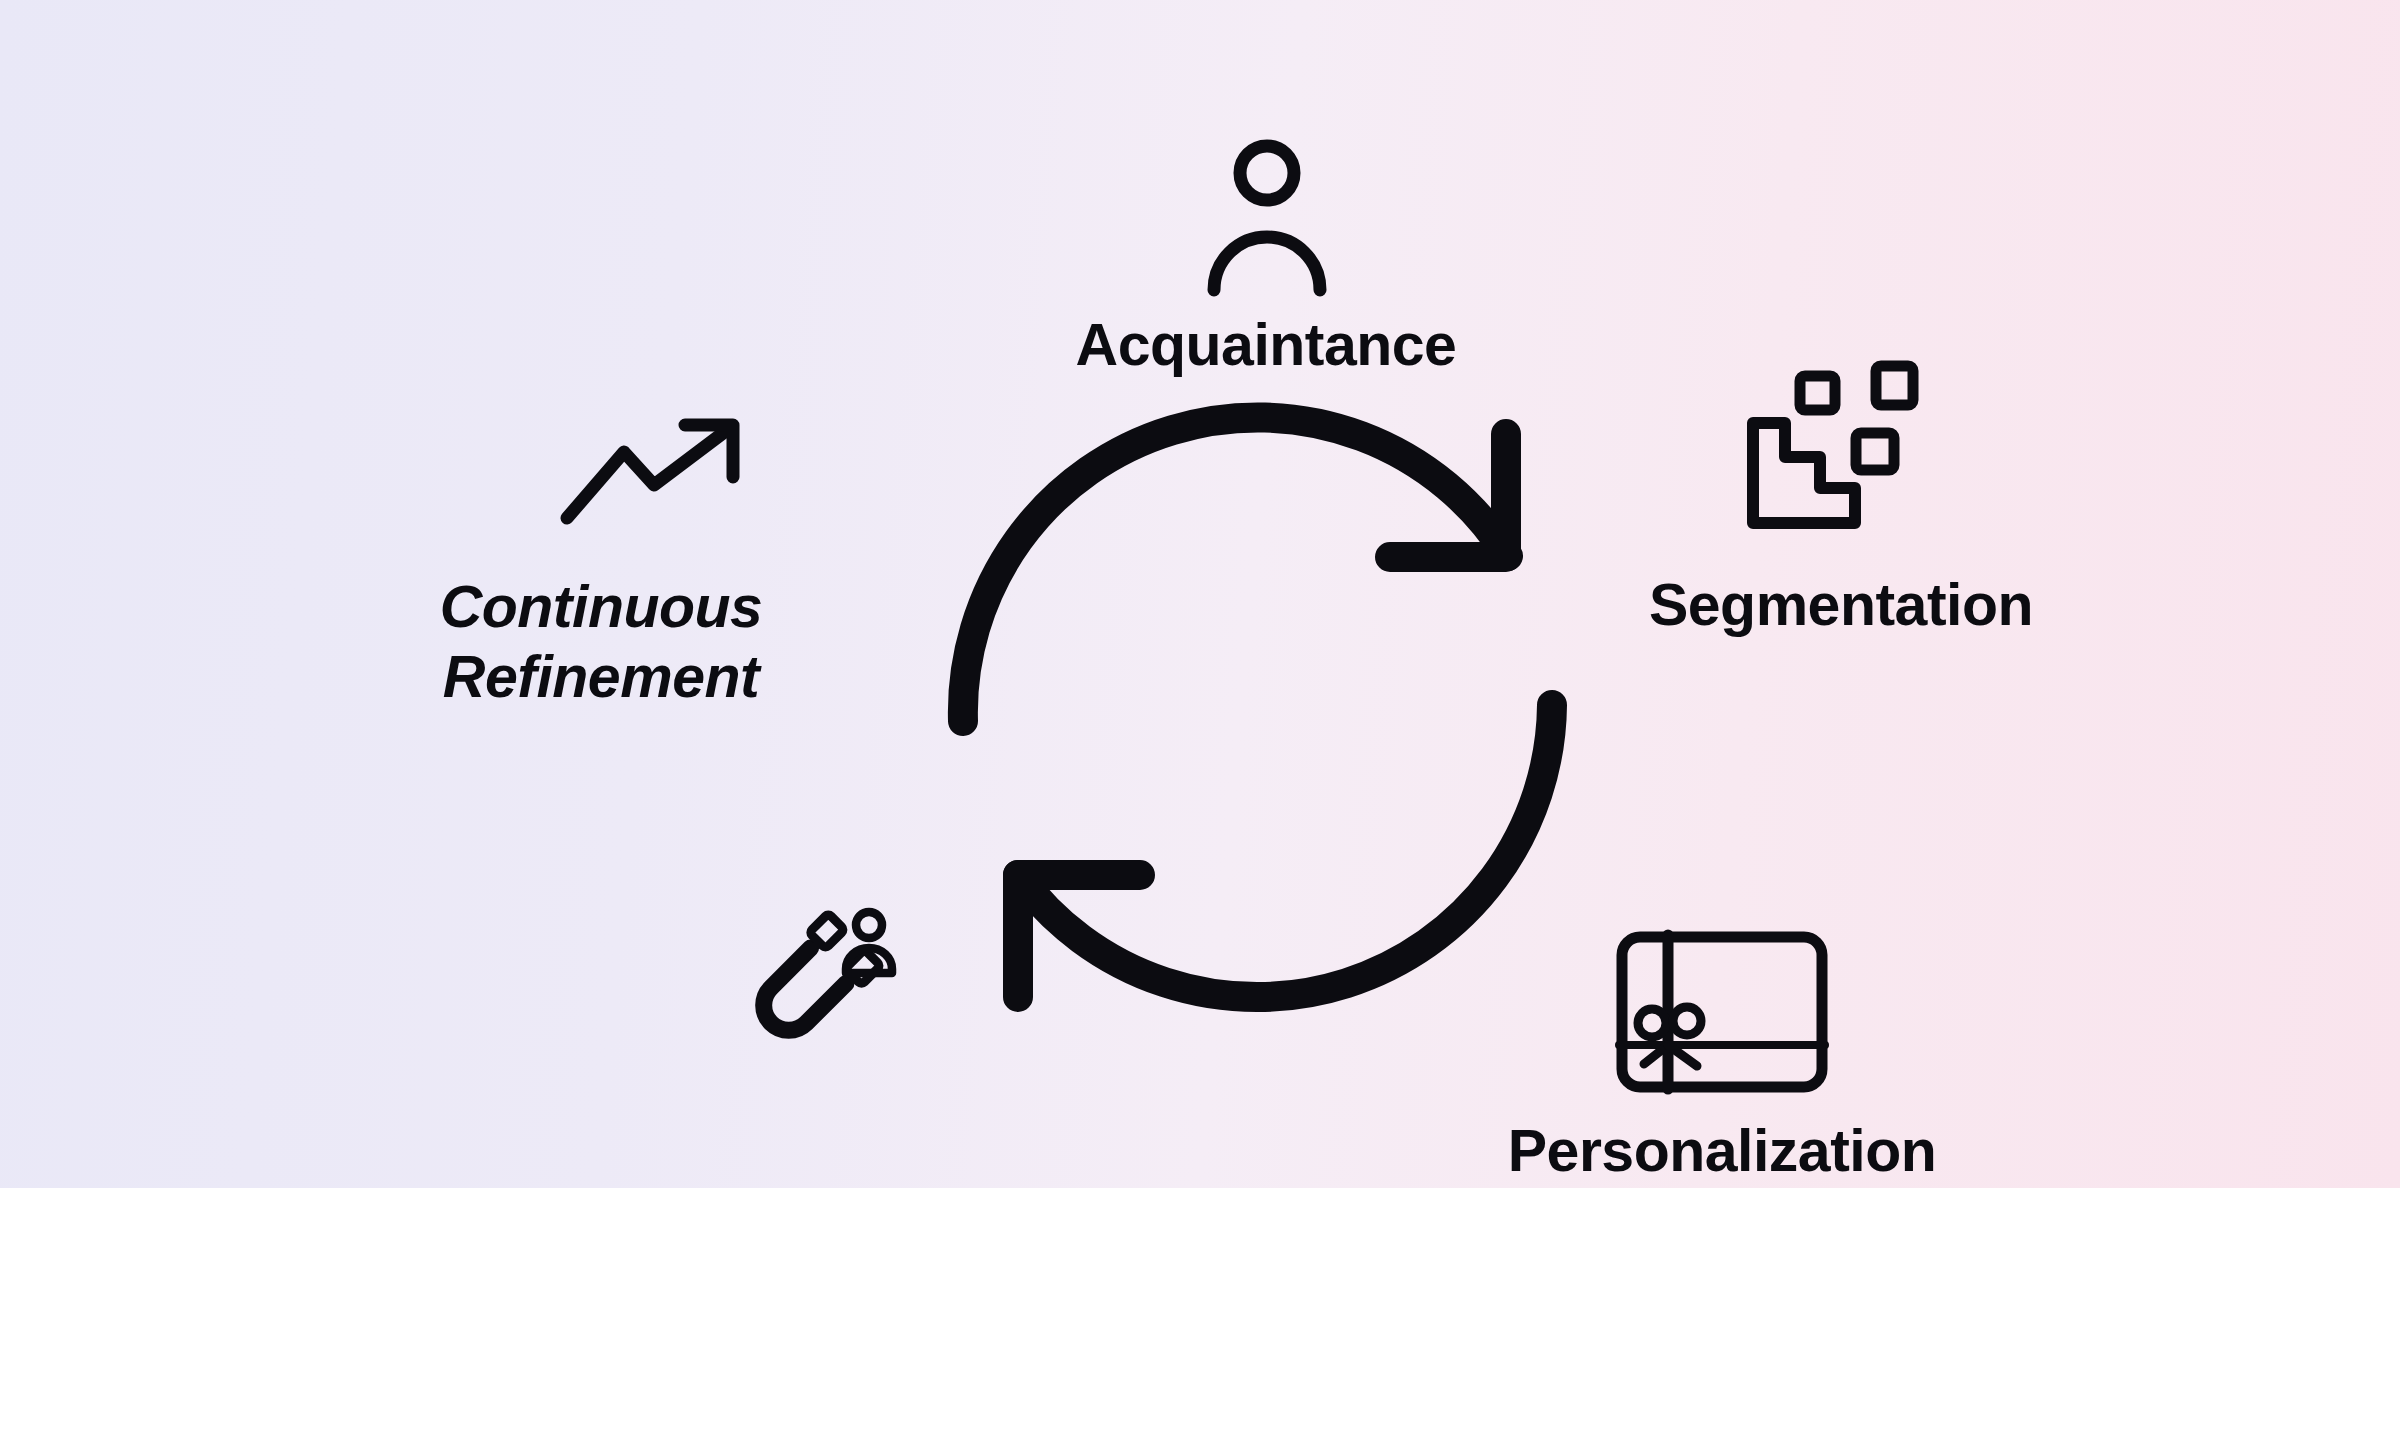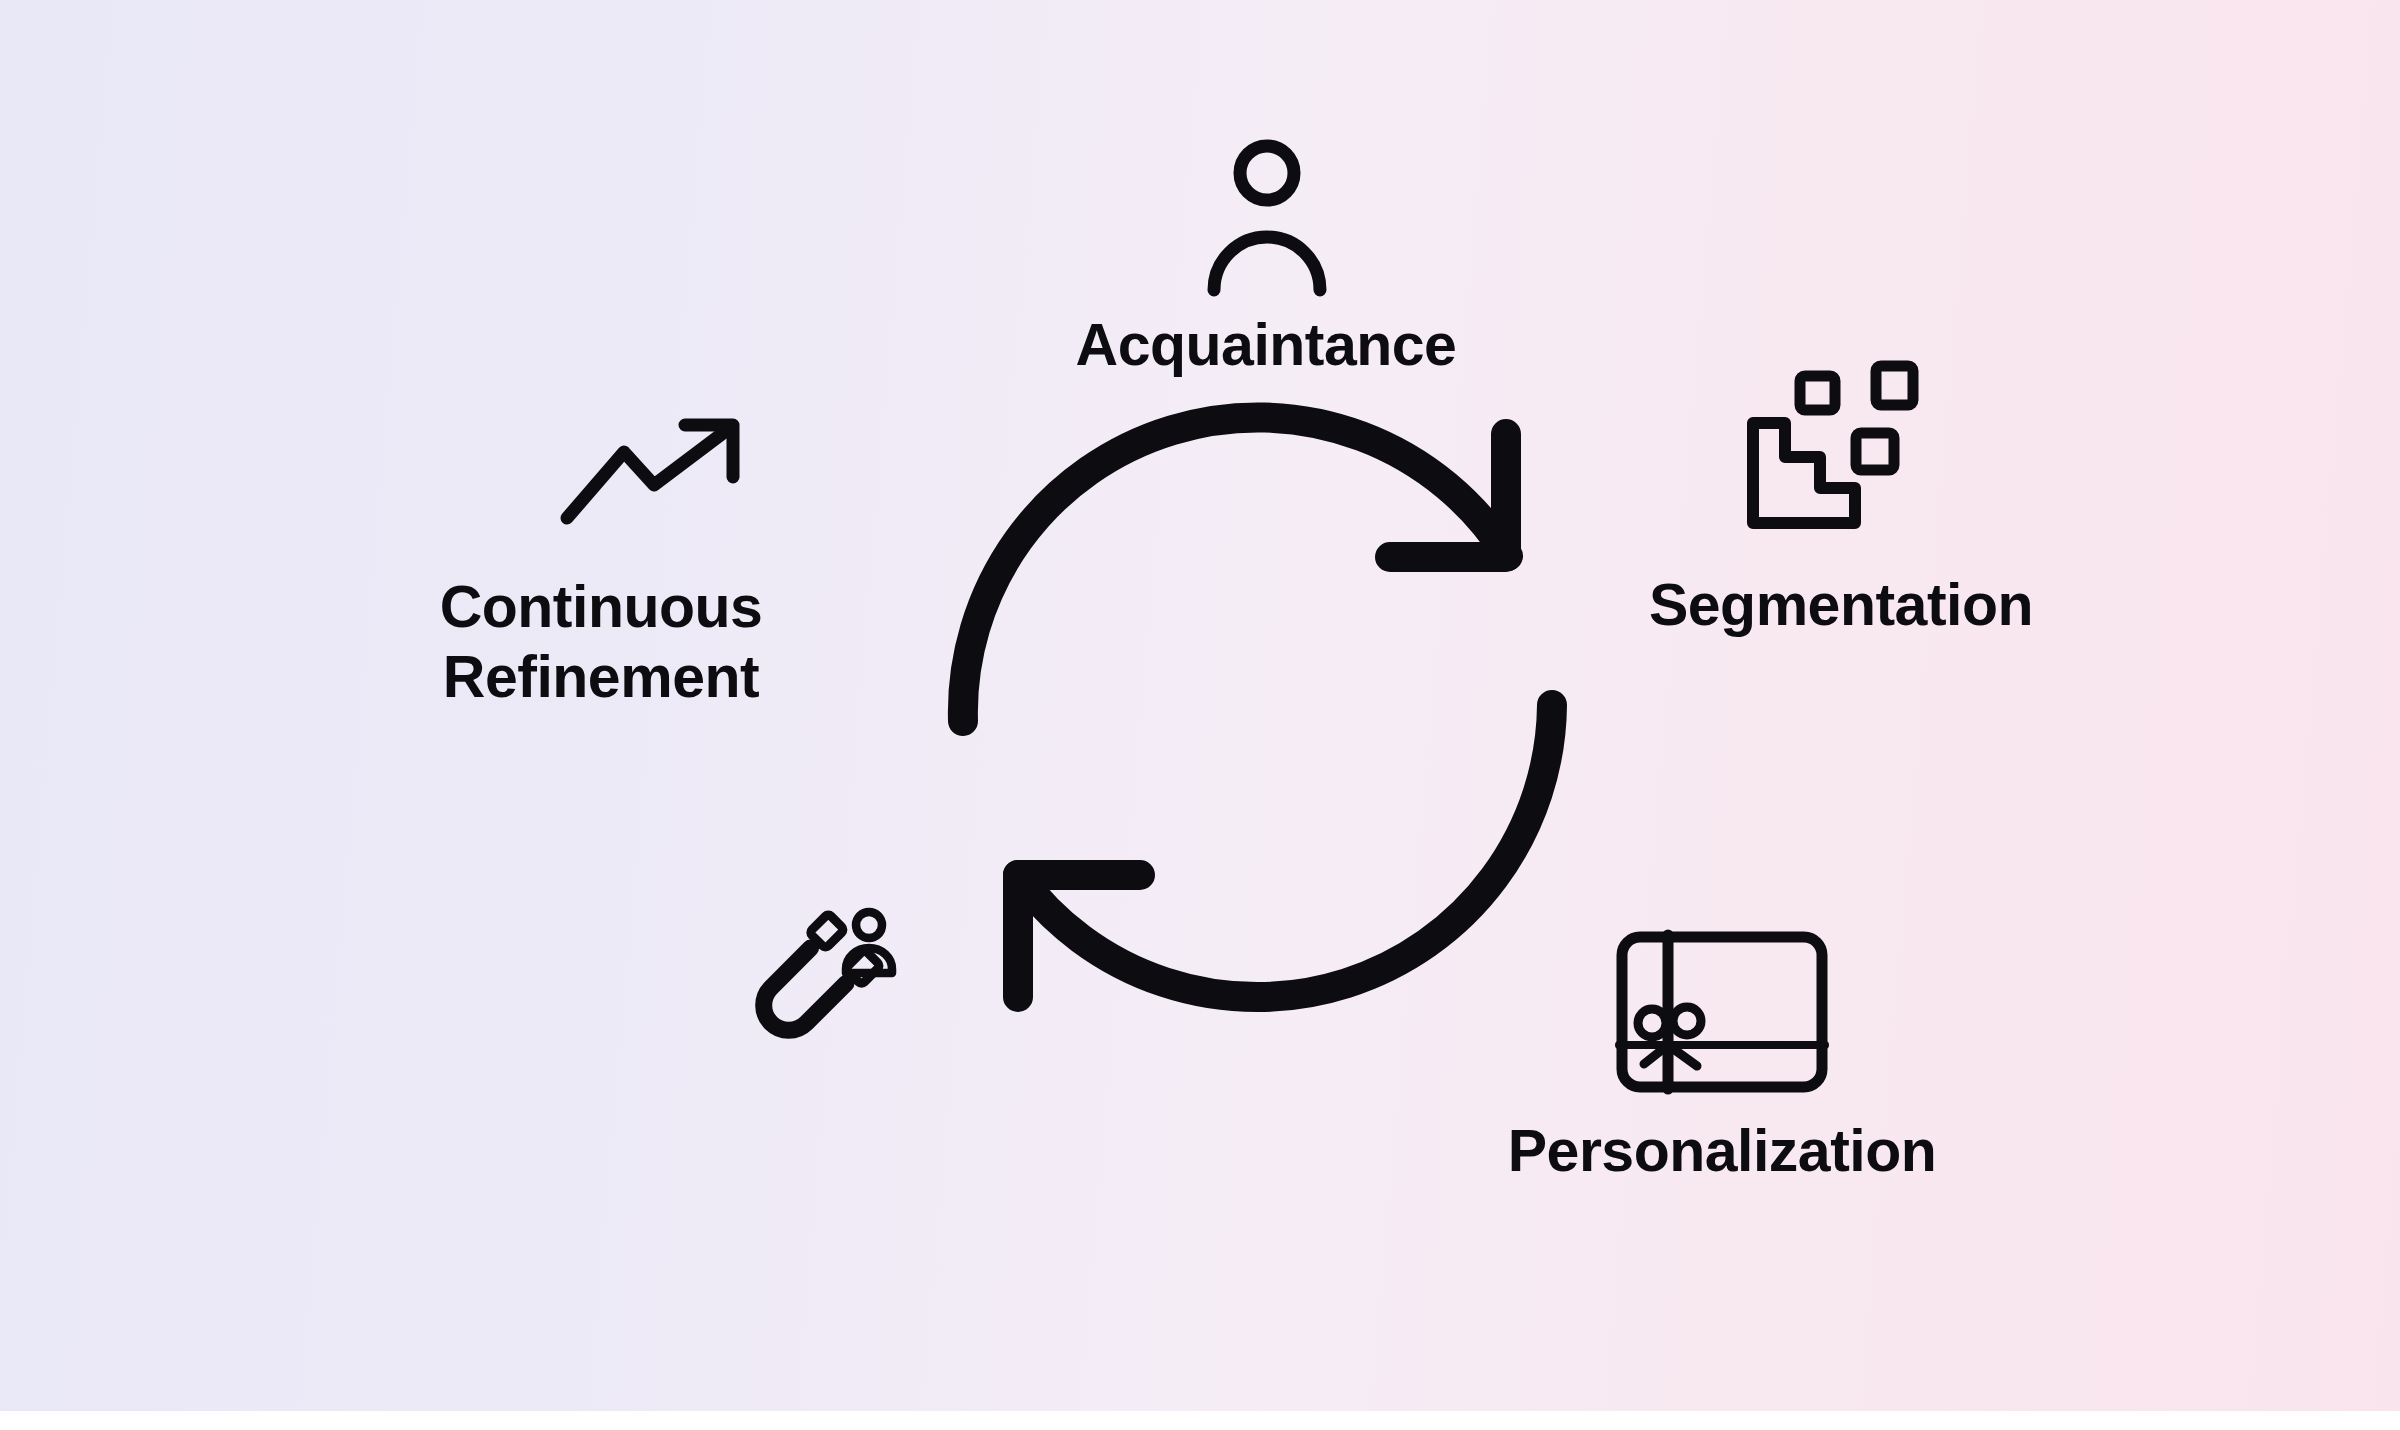--- a/index.html
+++ b/index.html
@@ -1,18 +1,18 @@
 <!DOCTYPE html>
 <html><head>
 <meta charset="utf-8">
 <style>
   html,body{margin:0;padding:0;}
   #canvas{
     position:relative;
-    width:2400px;height:1411px;
+    width:2400px;height:1188px;
     overflow:hidden;
     background:linear-gradient(95deg,#e9e8f7 0%,#edeaf7 28%,#f5edf6 52%,#f8e9f1 72%,#f9e4ed 100%);
     font-family:"Liberation Sans",sans-serif;
   }
   .label{
     position:absolute;
     transform:translateX(-50%);
     font-weight:700;
     font-size:59px;
     line-height:70px;
@@ -81,16 +81,16 @@
     </g>
   </svg>
 
   <div class="label" style="left:1266px;top:310px;">Acquaintance</div>
 
   <div class="label" style="left:1841px;top:570px;">Segmentation</div>
 
   <div class="label" style="left:1722px;top:1116px;">Personalization</div>
 
 
-  <div class="label" style="left:601px;top:572px;">Continuous
+  <div class="label" style="left:601px;top:572px;font-style:italic;">Continuous
 Refinement</div>
 
 </div>
 
 </body></html>

